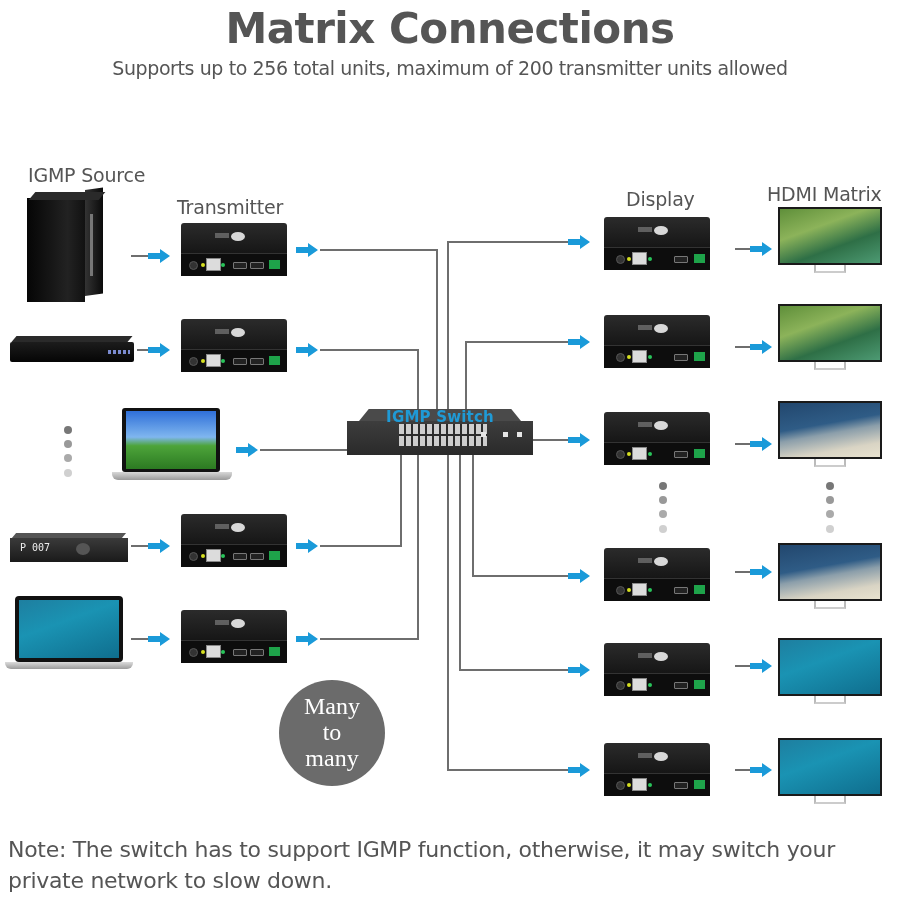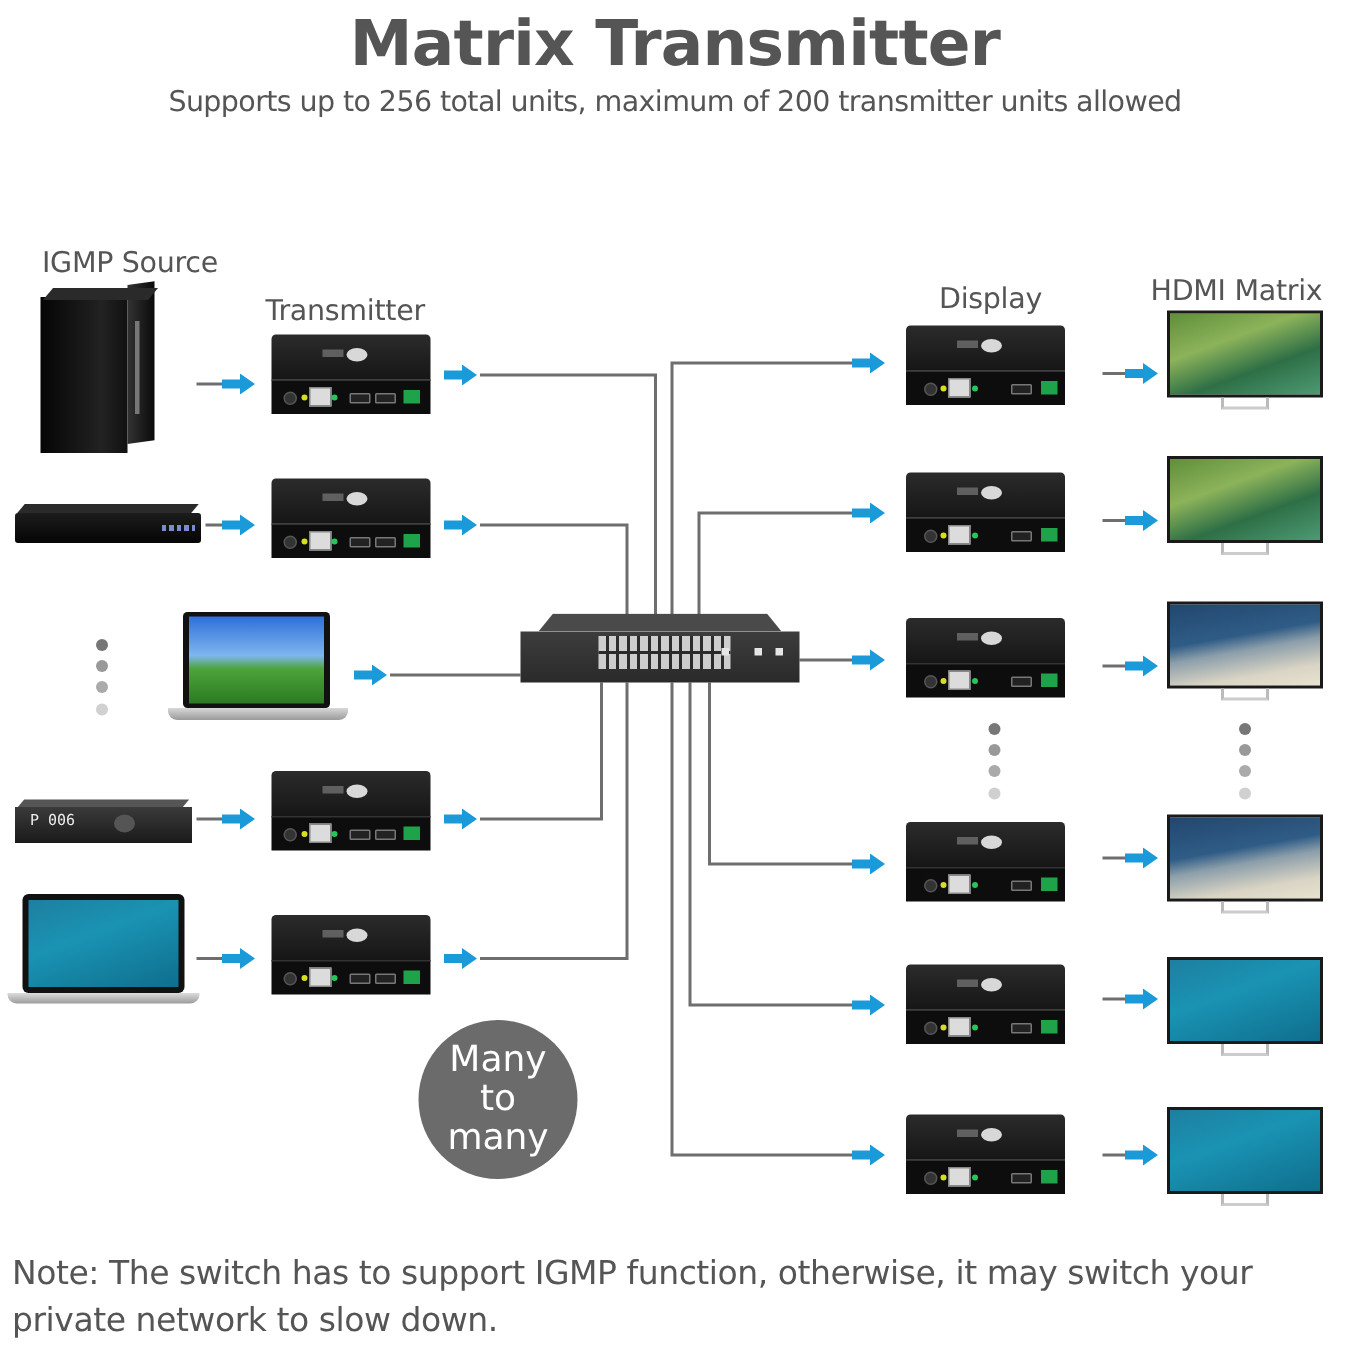--- a/index.html
+++ b/index.html
@@ -40,34 +40,34 @@
   .switch .top { position:absolute; left:12px; top:0; width:162px; height:12px; background:#4a4a4a;
                  clip-path:polygon(0 100%, 6% 0, 94% 0, 100% 100%); }
   .switch .front { position:absolute; left:0; top:12px; width:186px; height:34px; background:linear-gradient(180deg,#3d3d3d,#2a2a2a); }
   .switch .label { position:absolute; left:0; width:186px; top:-1px; text-align:center; font-size:15px;
                    font-weight:bold; color:#1f9ad6; letter-spacing:0.2px; }
   .port { position:absolute; width:5px; height:5px; background:#e6e6e6; }
 
   
   .badge { position:absolute; left:279px; top:680px; width:106px; height:106px; border-radius:50%;
            background:#6b6b6b; color:#fff; text-align:center; font-size:24px; line-height:26px; }
-  .badge span { display:block; }
+  .badge span { display:block;font-family:Liberation Serif, serif; }
 
   
   .screen-nature { background:linear-gradient(160deg,#5f8f3a 0%,#8cb35a 35%,#2e6f46 65%,#4d9a73 100%); }
   .screen-lizard { background:linear-gradient(170deg,#22476e 0%,#2f5c86 40%,#8b9eaa 55%,#d9d4c4 80%,#e8e2cf 100%); }
   .screen-ocean { background:linear-gradient(160deg,#1e7fa0 0%,#1a93b3 40%,#0f6e8e 100%); }
   .tv .panel { position:absolute; left:0; top:0; width:104px; height:58px; border:2px solid #1a1a1a; box-sizing:border-box; }
   .tv .stand { position:absolute; left:36px; top:58px; width:32px; height:8px;
                border-left:2px solid #bbb; border-right:2px solid #bbb; border-bottom:2px solid #ccc; box-sizing:border-box; }
 </style>
 </head>
 <body>
 
-<div class="abs title">Matrix Transmitter</div>
+<div class="abs title">Matrix Connections</div>
 <div class="abs subtitle">Supports up to 256 total units, maximum of 200 transmitter units allowed</div>
 
 <div class="abs col-label" style="left:28px;top:164px;">IGMP Source</div>
 <div class="abs col-label" style="left:177px;top:196px;">Transmitter</div>
 <div class="abs col-label" style="left:626px;top:188px;">Display</div>
 <div class="abs col-label" style="left:767px;top:183px;">HDMI Matrix</div>
 
 <svg class="wires" width="900" height="900">
   <g stroke="#6e6e6e" stroke-width="2" fill="none">
 
@@ -178,21 +178,21 @@
   <div style="position:absolute;left:98px;top:14px;width:22px;height:4px;background:repeating-linear-gradient(90deg,#7b8bd0 0 3px,transparent 3px 5px);"></div>
 </div>
 <div class="abs" style="left:112px;top:408px;width:120px;height:76px;">
   <div style="position:absolute;left:10px;top:0;width:98px;height:64px;background:#111;border-radius:3px;"></div>
   <div style="position:absolute;left:14px;top:3px;width:90px;height:58px;background:linear-gradient(180deg,#2f6fd8 0%,#7fb6ef 45%,#4da43a 60%,#2c7a22 100%);"></div>
   <div style="position:absolute;left:0;top:64px;width:120px;height:8px;background:linear-gradient(180deg,#d8d8d8,#9a9a9a);border-radius:0 0 6px 6px;"></div>
 </div>
 <div class="abs" style="left:10px;top:533px;width:118px;height:32px;">
   <div style="position:absolute;left:4px;top:0;width:110px;height:5px;background:#555;transform:skewX(-40deg);"></div>
   <div style="position:absolute;left:0;top:5px;width:118px;height:24px;background:linear-gradient(180deg,#3a3a3a,#1a1a1a);"></div>
-  <div style="position:absolute;left:10px;top:9px;font-size:10px;color:#eee;font-family:'DejaVu Sans Mono',monospace;">P 006</div>
+  <div style="position:absolute;left:10px;top:9px;font-size:10px;color:#eee;font-family:'DejaVu Sans Mono',monospace;">P 007</div>
   <div style="position:absolute;left:66px;top:10px;width:14px;height:12px;border-radius:50%;background:#555;"></div>
 </div>
 <div class="abs" style="left:5px;top:596px;width:128px;height:76px;">
   <div style="position:absolute;left:10px;top:0;width:108px;height:66px;background:#111;border-radius:4px;"></div>
   <div class="screen-ocean" style="position:absolute;left:14px;top:4px;width:100px;height:58px;"></div>
   <div style="position:absolute;left:0;top:66px;width:128px;height:7px;background:linear-gradient(180deg,#dcdcdc,#9c9c9c);border-radius:0 0 6px 6px;"></div>
 </div>
 
 <div class="dot" style="left:64px;top:426px;background:#777;"></div>
 <div class="dot" style="left:64px;top:440px;background:#999;"></div>
@@ -262,20 +262,21 @@
 
 <div class="switch">
   <div class="top"></div>
   <div class="front">
     <div style="position:absolute;left:52px;top:3px;width:88px;height:22px;background:repeating-linear-gradient(90deg,#e8e8e8 0 5px,#2a2a2a 5px 7px);opacity:.85;"></div>
     <div style="position:absolute;left:52px;top:13px;width:88px;height:2px;background:#2a2a2a;"></div>
     <div class="port" style="left:134px;top:11px"></div>
     <div class="port" style="left:156px;top:11px"></div>
     <div class="port" style="left:170px;top:11px"></div>
   </div>
+  <div class="label">IGMP Switch</div>
 </div>
 
 <div class="box" style="left:604px;top:217px;">
   <div class="top">
       <div class="logo"></div>
       <div class="logotxt"></div>
     </div>
   <div class="front">
       <div class="jack" style="left:12px"></div>
       <div class="led-y" style="left:23px"></div>

